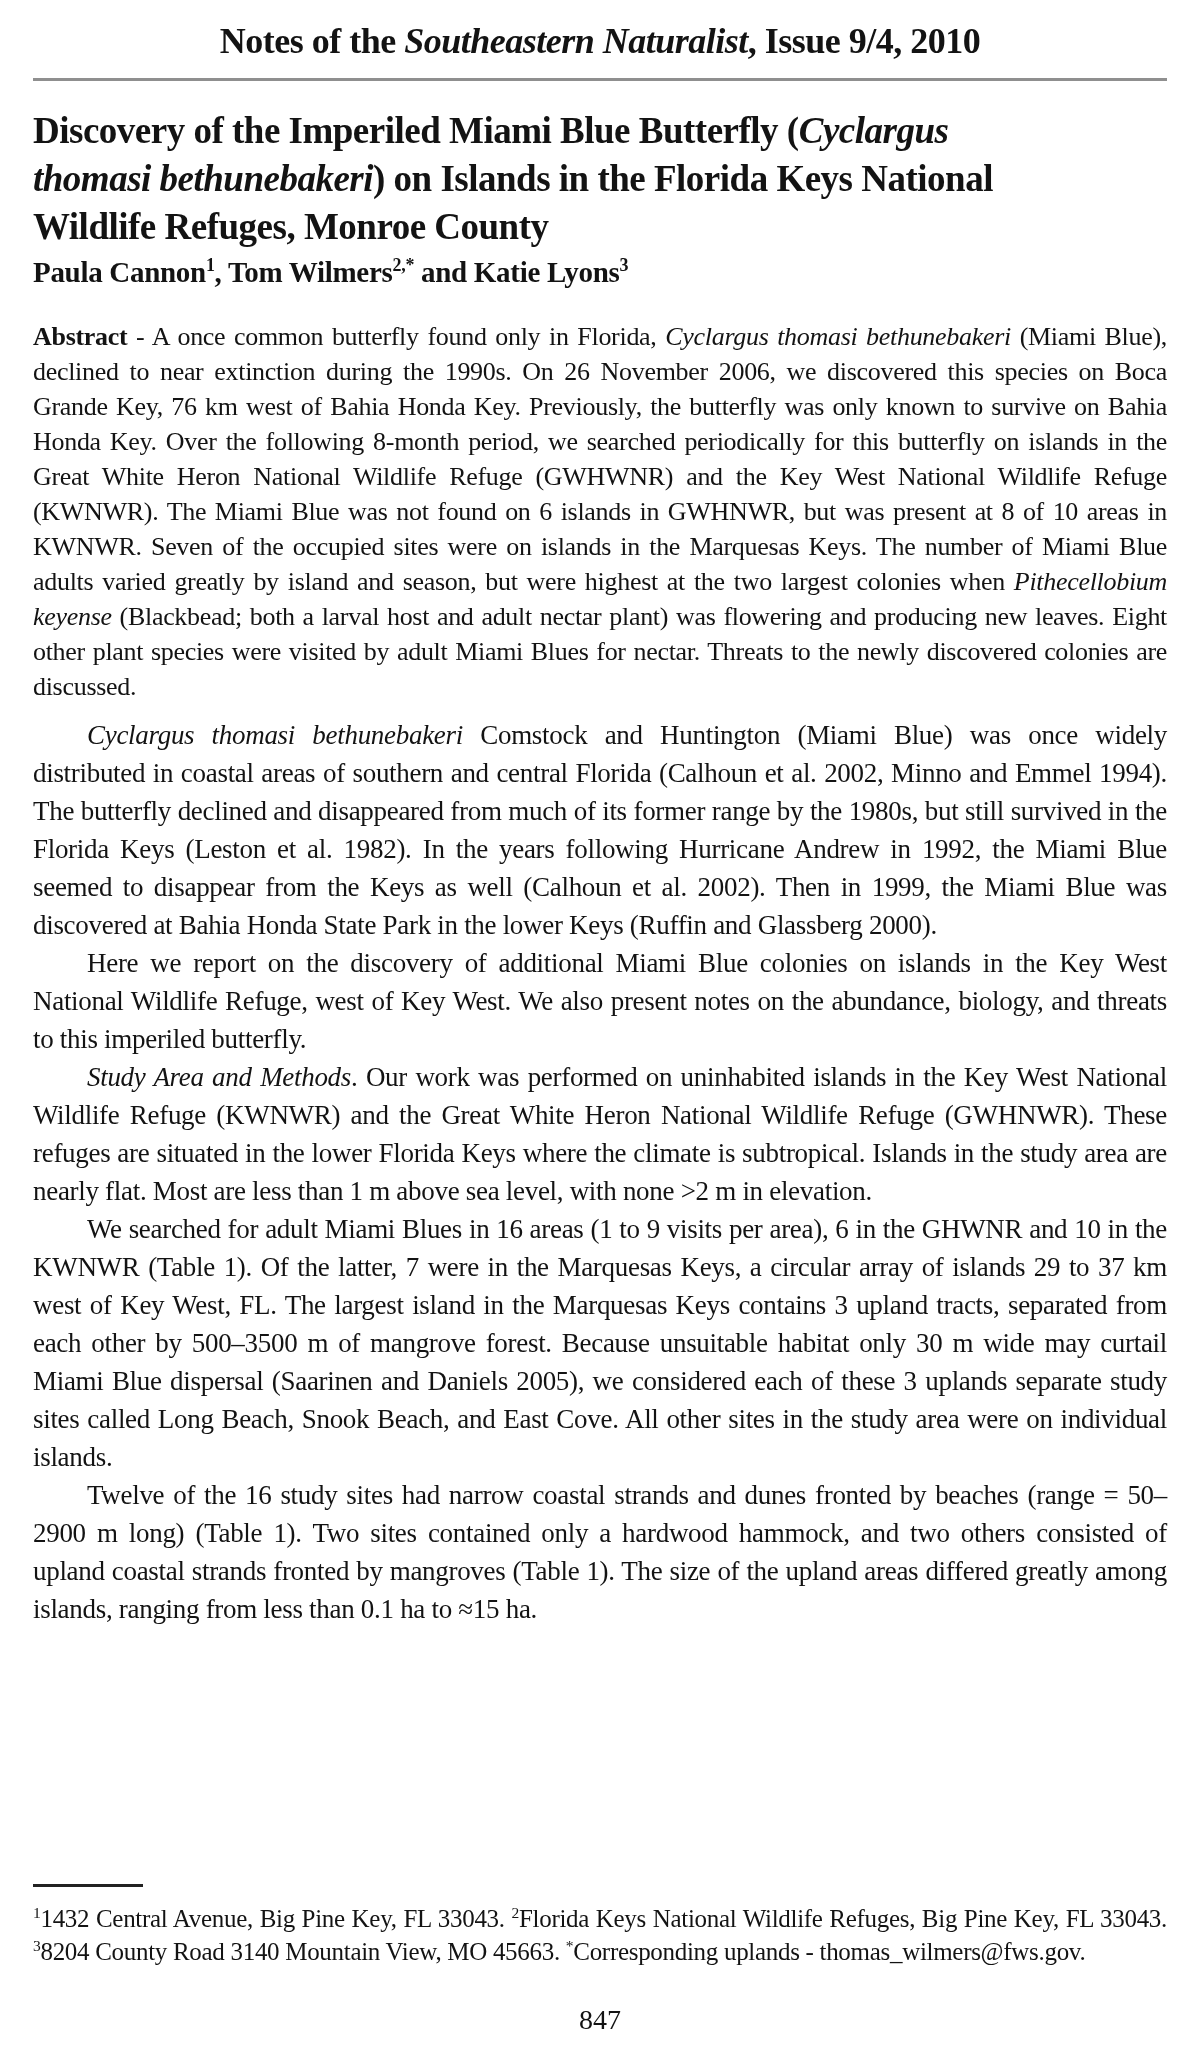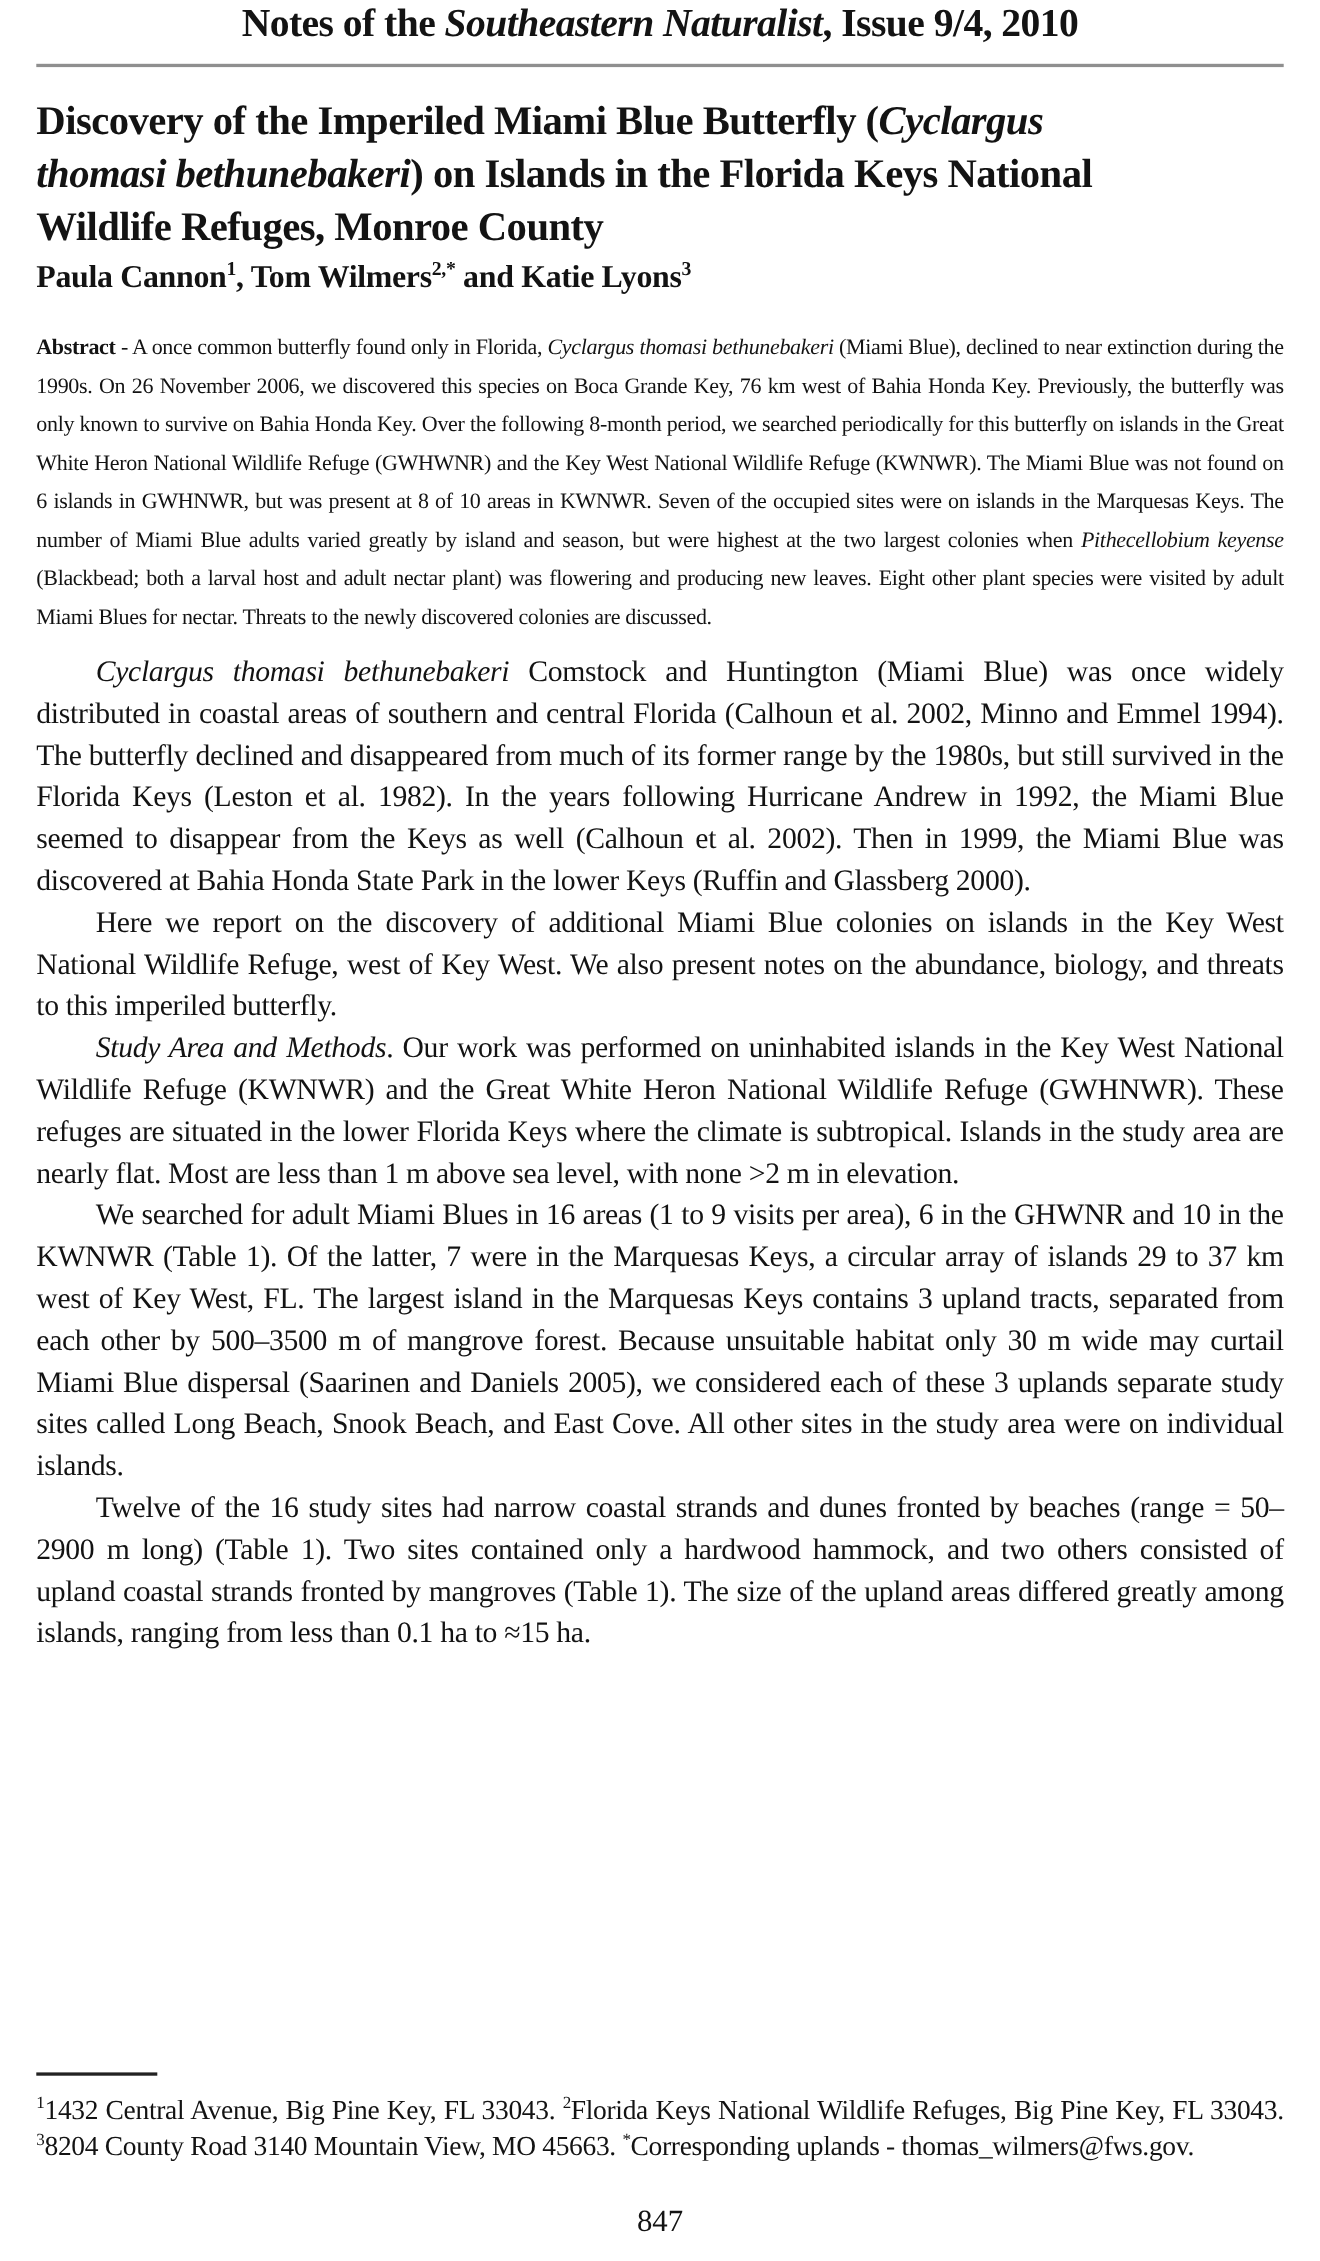--- a/index.html
+++ b/index.html
@@ -14,20 +14,21 @@
     position: relative;
     width: 1200px;
     height: 2055px;
     box-sizing: border-box;
     padding: 0 33px;
     overflow: hidden;
     background: #ffffff;
   }
   
   .rh-text {
+    padding-top: 20px;
     text-align: center;
     font-size: 36px;
     line-height: 42px;
     font-weight: bold;
     letter-spacing: -0.5px;
     white-space: nowrap;
   }
   .header-rule {
     margin-top: 16px;
     height: 3px;
@@ -46,21 +47,21 @@
   .authors {
     margin-top: 2px;
     font-size: 29px;
     line-height: 38px;
     letter-spacing: -0.3px;
     font-weight: bold;
   }
   
   .abstract {
     margin: 28px 0 0 0;
-    font-size: 20px;
+    font-size: 26px;
     line-height: 35px;
     letter-spacing: -0.3px;
     text-align: justify;
   }
   
   .body-text {
     margin-top: 12px;
     font-size: 27px;
     line-height: 38px;
     letter-spacing: -0.3px;

